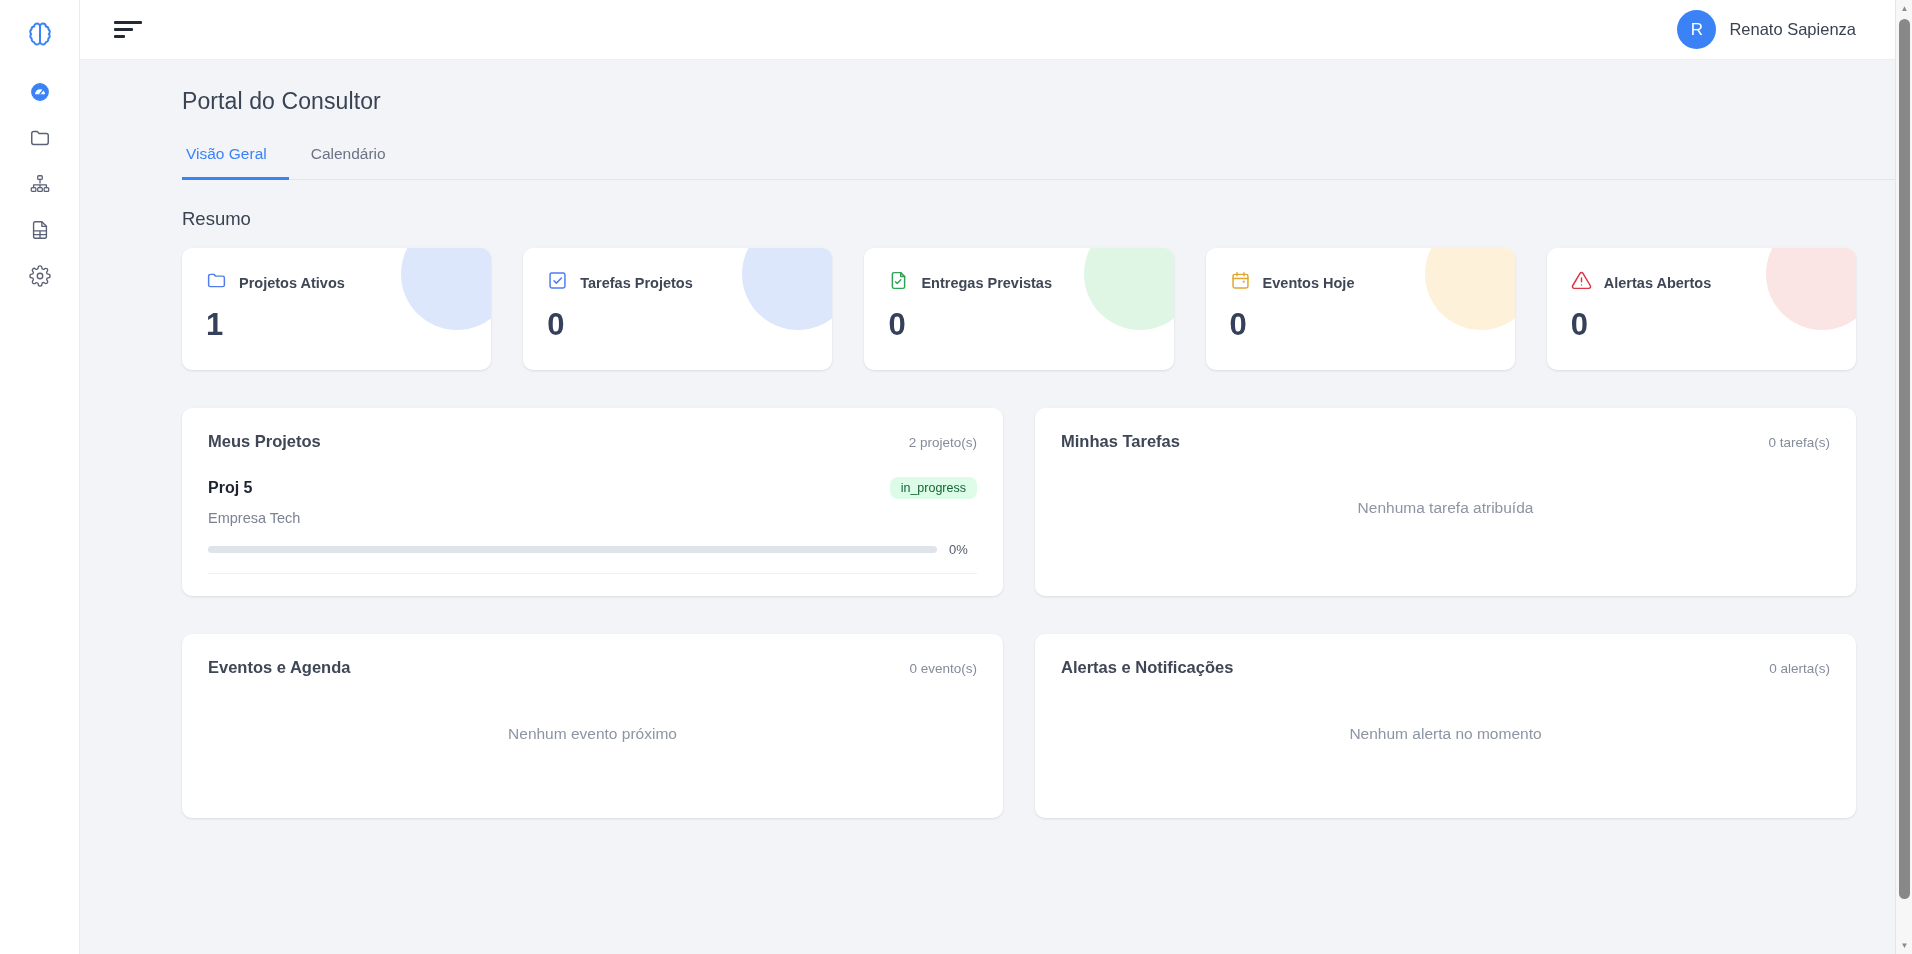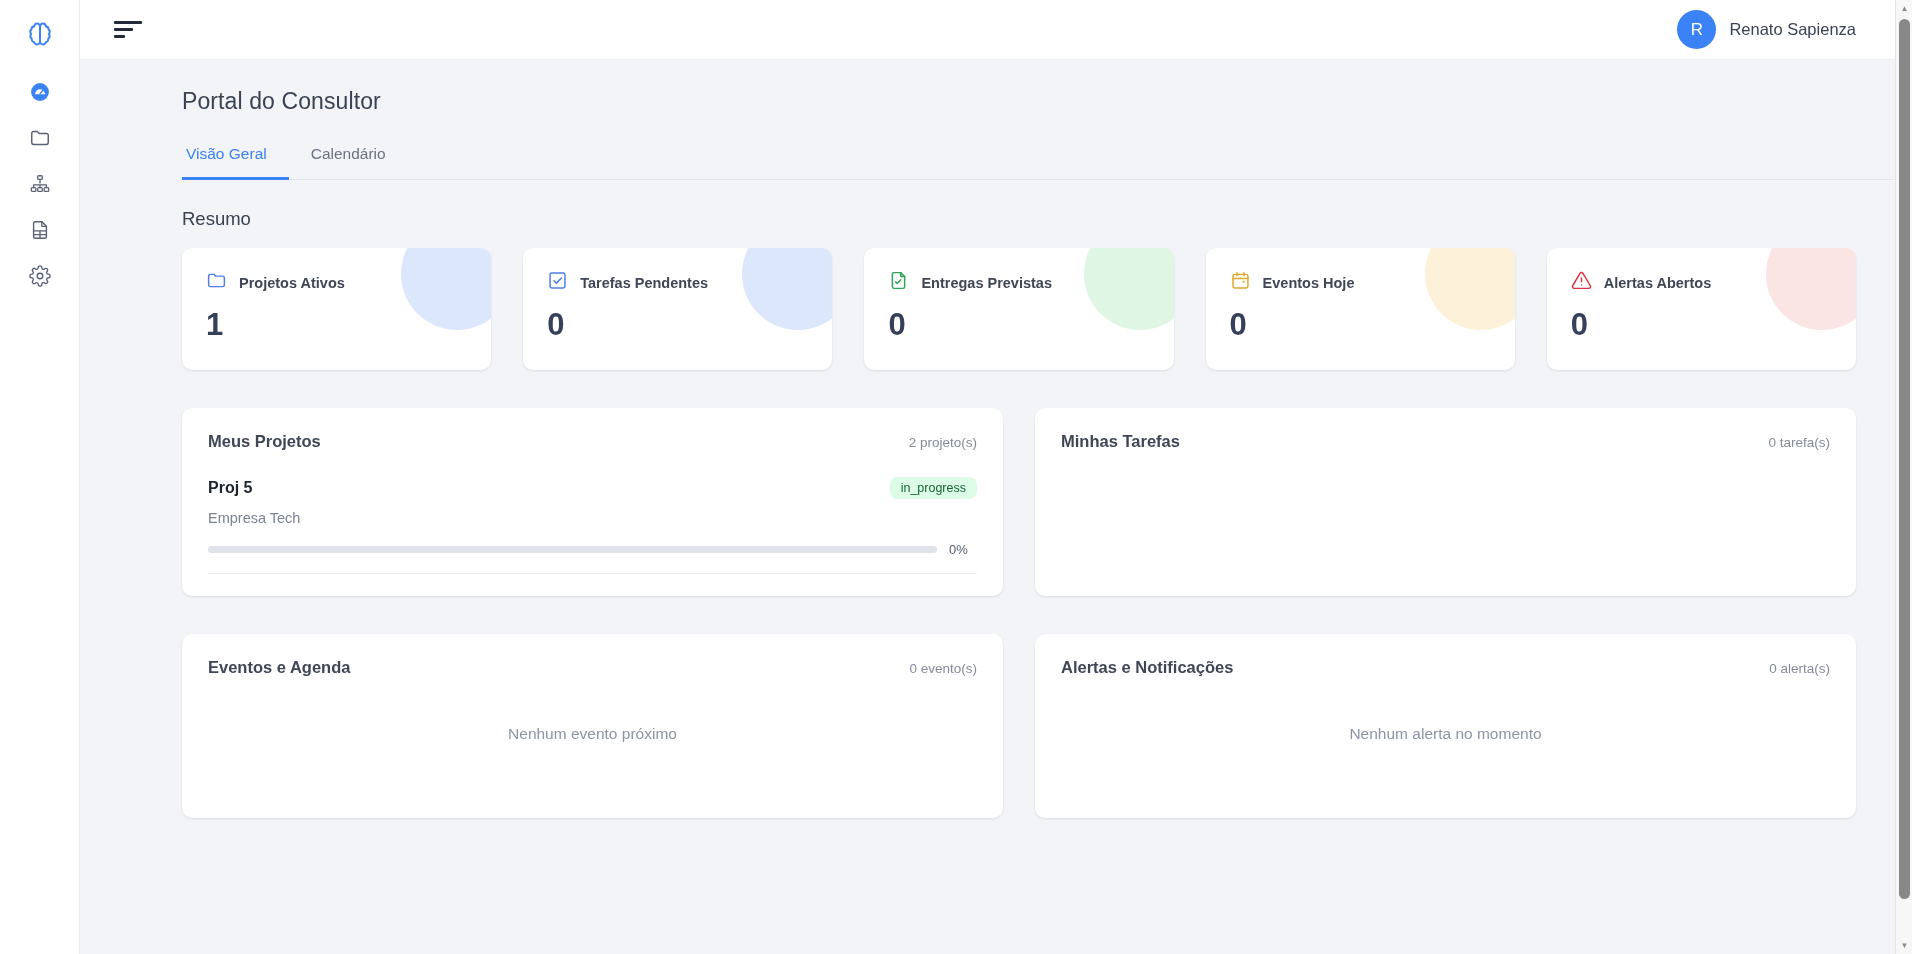--- a/index.html
+++ b/index.html
@@ -432,21 +432,21 @@
 
           <div class="stat-card">
             <div class="stat-blob" style="background:#dde7fb"></div>
             <div class="stat-head">
               <span>
                 <svg width="21" height="21" viewBox="0 0 24 24" fill="none" stroke="#4f7df0" stroke-width="1.7" stroke-linecap="round" stroke-linejoin="round">
                   <rect x="3.5" y="3.5" width="17" height="17" rx="2"></rect>
                   <path d="M8 12.2l2.7 2.8L16.5 9.2"></path>
                 </svg>
               </span>
-              <span class="stat-label">Tarefas Pendentes</span>
+              <span class="stat-label">Tarefas Projetos</span>
             </div>
             <div class="stat-value">0</div>
           </div>
 
           <div class="stat-card">
             <div class="stat-blob" style="background:#dff6e4"></div>
             <div class="stat-head">
               <span>
                 <svg width="21" height="21" viewBox="0 0 24 24" fill="none" stroke="#2fa355" stroke-width="1.7" stroke-linecap="round" stroke-linejoin="round">
                   <path d="M14.5 3H7a2 2 0 0 0-2 2v14a2 2 0 0 0 2 2h10a2 2 0 0 0 2-2V7.5z"></path>
@@ -513,20 +513,21 @@
                 <span class="progress-label">0%</span>
               </div>
             </div>
           </section>
 
           <section class="panel">
             <div class="panel-head">
               <span class="panel-title">Minhas Tarefas</span>
               <span class="panel-count">0 tarefa(s)</span>
             </div>
+            <div class="panel-empty">Nenhuma tarefa atribuída</div>
           </section>
 
         </div>
 
         <div class="panels-row">
 
           <section class="panel panel-tall">
             <div class="panel-head">
               <span class="panel-title">Eventos e Agenda</span>
               <span class="panel-count">0 evento(s)</span>

